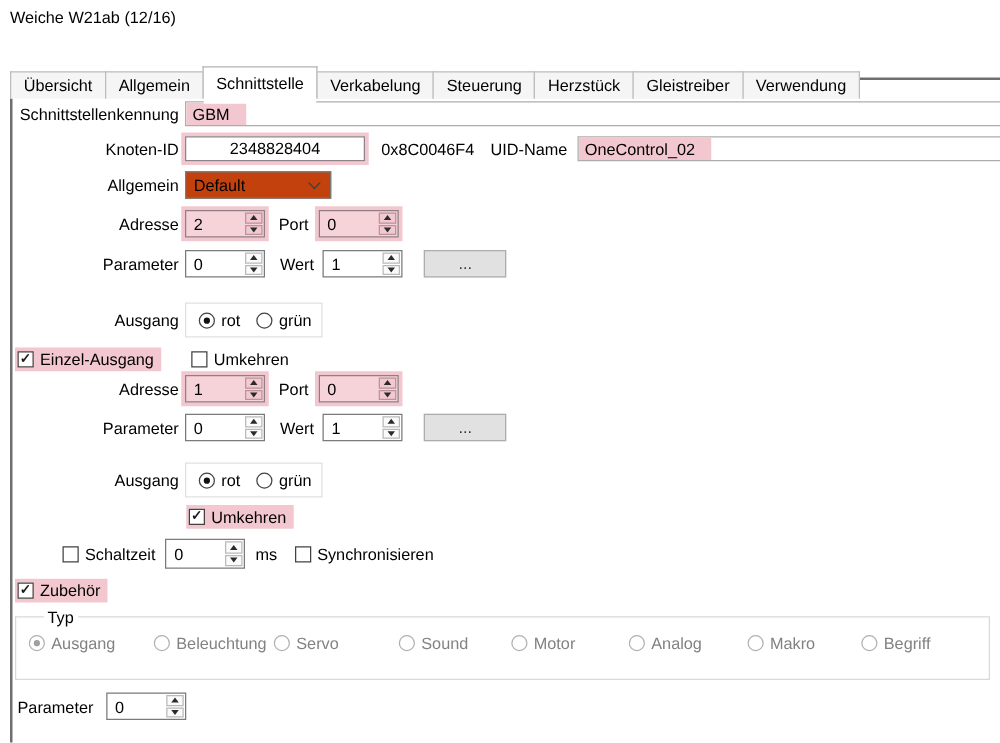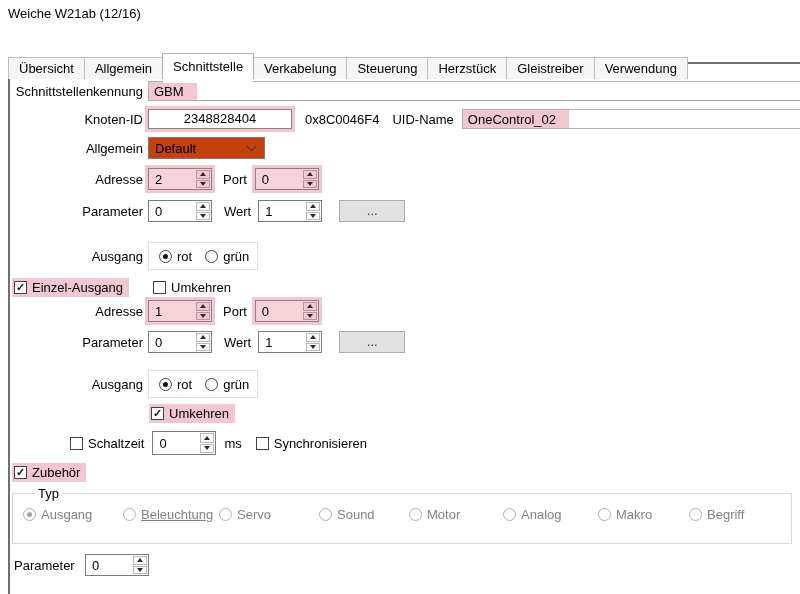--- a/index.html
+++ b/index.html
@@ -75,32 +75,32 @@
   .rb { width: 13px; height: 13px; border: 1px solid #424242; border-radius: 50%; background: #fff; display: inline-flex; align-items: center; justify-content: center; margin-right: 5px; flex: none; }
   .rb.sel::after { content: ""; width: 5px; height: 5px; border-radius: 50%; background: #111; }
 
   .cb { width: 13px; height: 13px; border: 1px solid #424242; background: #fff; display: inline-flex; align-items: center; justify-content: center; margin-right: 5px; flex: none; }
   .cb.checked::after { content: "\2713"; font-size: 11px; font-weight: bold; color: #1a1a1a; line-height: 1; }
   .cb-item { display: inline-flex; align-items: center; white-space: nowrap; }
 
   .at143 { position: absolute; left: 143px; }
   .ml2 { margin-left: 2px; }
   .ml139 { margin-left: 139px; }
-  .ml60 { margin-left: 60px; }
+  .ml60 { margin-left: 40px; }
   .ml8 { margin-left: 8px; }
   .ml14 { margin-left: 14px; }
   .ms { margin-left: 8px; }
 
   fieldset.typ { position: absolute; left: 2px; right: 10px; top: 422px; height: 58px; border: 1px solid #d9d9d9; padding: 0; }
   fieldset.typ legend { margin-left: 22px; padding: 0 3px; }
   .typ-row { display: flex; align-items: center; padding: 6px 0 0 10px; }
   .typ-row .radio-item { color: #828282; }
   .typ-row .rb { border-color: #b0b0b0; }
   .typ-row .rb.sel::after { background: #a0a0a0; }
-  .w0 { width: 100px; } .w1 { width: 96px; text-decoration: underline; } .w2 { width: 100px; } .w3 { width: 90px; }
+  .w0 { width: 100px; } .w1 { width: 96px; } .w2 { width: 100px; } .w3 { width: 90px; }
   .w4 { width: 94px; } .w5 { width: 95px; } .w6 { width: 91px; }
 
   .parl { margin-left: 4px; width: 71px; }
 </style>
 </head>
 <body>
 
 <div class="title">Weiche W21ab (12/16)</div>
 
 <div class="tabbar">

